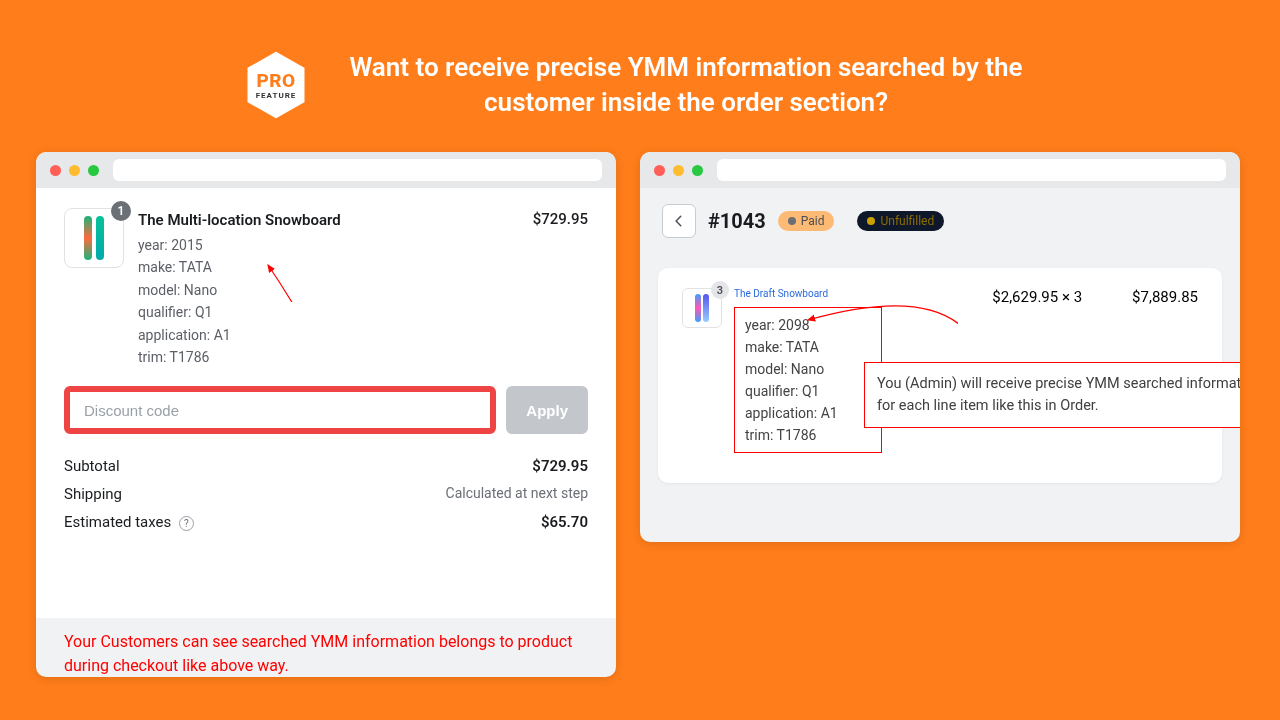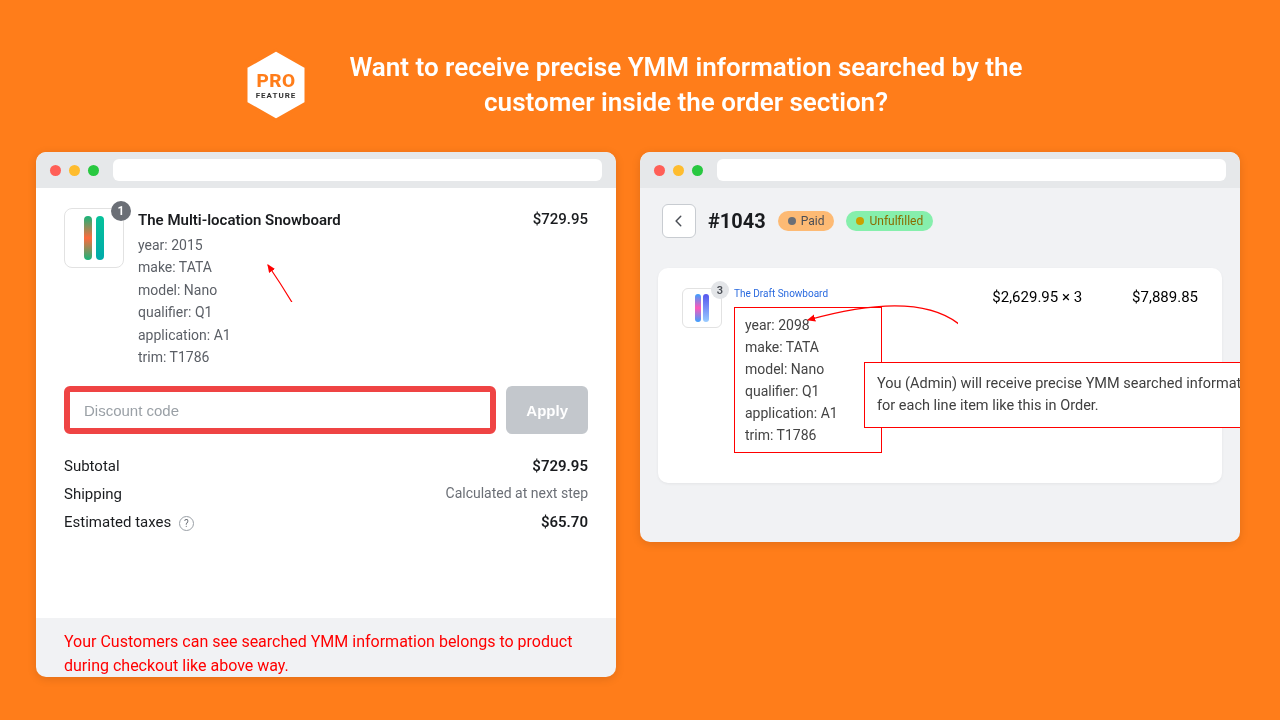--- a/index.html
+++ b/index.html
@@ -65,21 +65,21 @@
   .totals .helpcircle{display:inline-flex;align-items:center;justify-content:center;width:15px;height:15px;border:1px solid #9aa0a6;border-radius:50%;font-size:10px;color:#6b6f76;margin-left:4px;}
   .totals .row.total{font-weight:700;font-size:17px;margin-top:6px;}
   .totals .usd{font-size:12px;color:#6b6f76;font-weight:500;margin-right:8px;}
   .left-note{color:#ff0000;font-size:16px;padding:12px 28px 0 28px;line-height:1.5;}
   
   .orderhdr{display:flex;align-items:center;gap:12px;padding:16px 22px 0 22px;}
   .backbtn{width:34px;height:34px;border:1px solid #c8ccd1;background:#fff;border-radius:6px;display:flex;align-items:center;justify-content:center;color:#4a4e55;font-size:16px;}
   .oid{font-weight:700;font-size:20px;color:#1a1c1f;}
   .pill{border-radius:12px;padding:3px 10px;font-size:12px;display:inline-flex;align-items:center;gap:5px;}
   .pill.paid{background:#fdba74;color:#4a4e55;}
-  .pill.unf{background:#86efac;color:#8a6d00;}
+  .pill.unf{background:#0f172a;color:#8a6d00;margin-left:11px;}
   .pill .pdot{width:8px;height:8px;border-radius:50%;}
   .paid .pdot{background:#6b6f76;} .unf .pdot{background:#caa100;}
   .ordercard{background:#fff;border-radius:10px;margin:30px 18px 0 18px;padding:20px 24px 30px 24px;box-shadow:0 1px 3px rgba(0,0,0,.06);position:relative;}
   .orow{display:flex;align-items:flex-start;gap:12px;}
   .othumb-wrap{position:relative;width:40px;height:40px;}
   .othumb{width:40px;height:40px;border:1px solid #e2e2e2;border-radius:6px;background:#fff;display:flex;align-items:center;justify-content:center;gap:2px;}
   .oboard{width:6px;height:28px;border-radius:3px;}
   .oboard.o1{background:linear-gradient(180deg,#3aa0ff,#ff57b9,#3aa0ff);}
   .oboard.o2{background:linear-gradient(180deg,#55e,#9cf);}
   .oqty{position:absolute;top:-7px;right:-7px;width:18px;height:18px;border-radius:50%;background:#e3e5e8;color:#4a4e55;font-size:11px;display:flex;align-items:center;justify-content:center;font-weight:600;}

